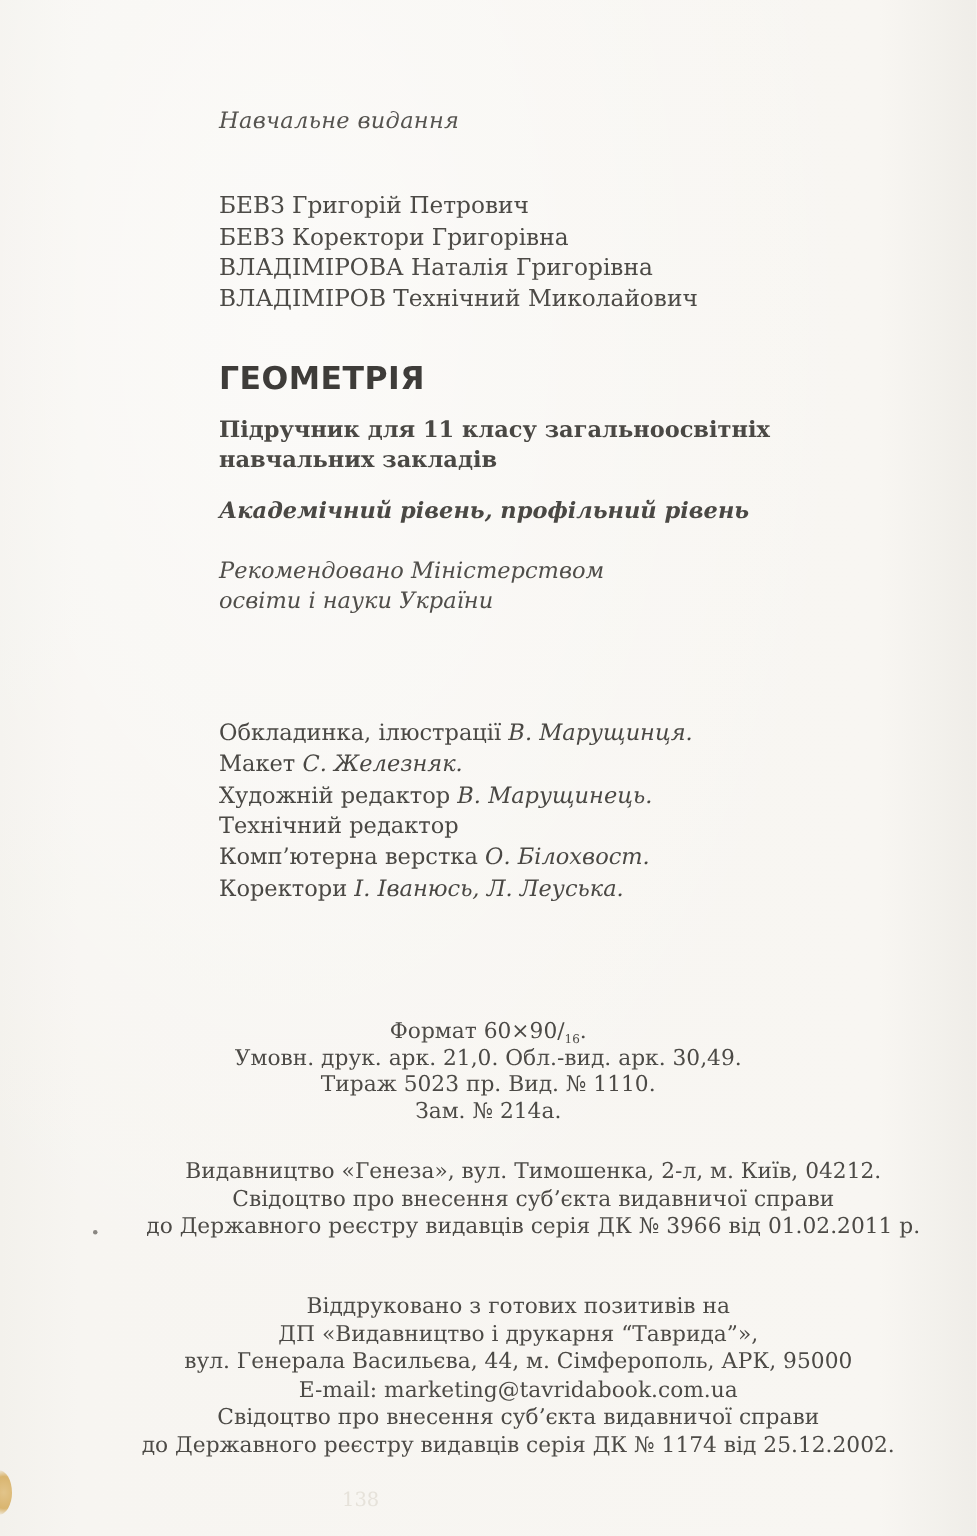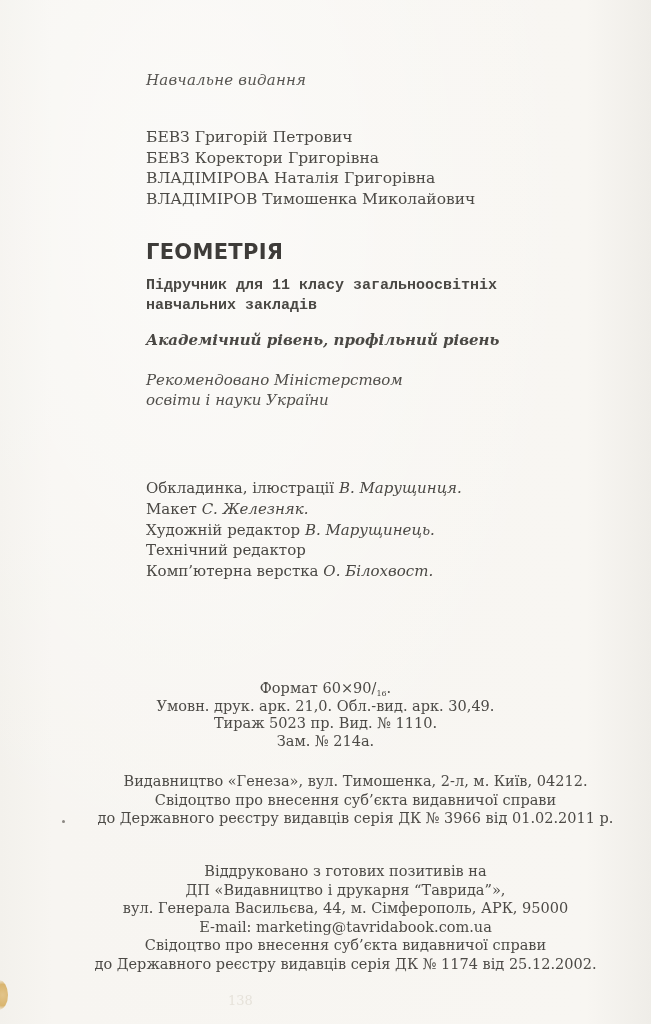--- a/index.html
+++ b/index.html
@@ -47,21 +47,20 @@
       font-size: 21px;
       letter-spacing: 0.3px;
       color: #3e3c39;
     }
     .subtitle {
       top: 276px;
       font-size: 15px;
       font-weight: bold;
       line-height: 20px;
       color: #4a4844;
-      font-family: Liberation Mono, monospace;
     }
     .level {
       top: 331px;
       font-size: 15px;
       font-style: italic;
       font-weight: bold;
       color: #4a4844;
     }
     .recommended {
       top: 370px;
@@ -142,21 +141,21 @@
 <body>
 
 <div class="page">
 
   <div class="abs block-left edition-type">Навчальне видання</div>
 
   <div class="abs block-left authors">
     <div>БЕВЗ Григорій Петрович</div>
     <div>БЕВЗ Коректори Григорівна</div>
     <div>ВЛАДІМІРОВА Наталія Григорівна</div>
-    <div>ВЛАДІМІРОВ Тимошенка Миколайович</div>
+    <div>ВЛАДІМІРОВ Технічний Миколайович</div>
   </div>
 
   <div class="abs block-left book-title">ГЕОМЕТРІЯ</div>
 
   <div class="abs block-left subtitle">
     <div>Підручник для 11 класу загальноосвітніх</div>
     <div>навчальних закладів</div>
   </div>
 
   <div class="abs block-left level">Академічний рівень, профільний рівень</div>
@@ -174,20 +173,23 @@
       <span>Макет </span><span class="nm">С. Железняк.</span>
     </div>
     <div class="row">
       <span>Художній редактор </span><span class="nm">В. Марущинець.</span>
     </div>
     <div class="row">
       <span>Технічний редактор</span><span class="nm"></span>
     </div>
     <div class="row">
       <span>Комп’ютерна верстка </span><span class="nm">О. Білохвост.</span>
+    </div>
+    <div class="row">
+      <span>Коректори  </span><span class="nm">І. Іванюсь, Л. Леуська.</span>
     </div>
   </div>
 
   <div class="abs centered imprint">
     <div class="row">
       <span>Формат 60×90/</span><sub>16</sub><span>.</span>
     </div>
     <div class="row">Умовн. друк. арк. 21,0.  Обл.-вид. арк. 30,49.</div>
     <div class="row">Тираж 5023 пр.  Вид. № 1110.</div>
     <div class="row">Зам. № 214а.</div>

